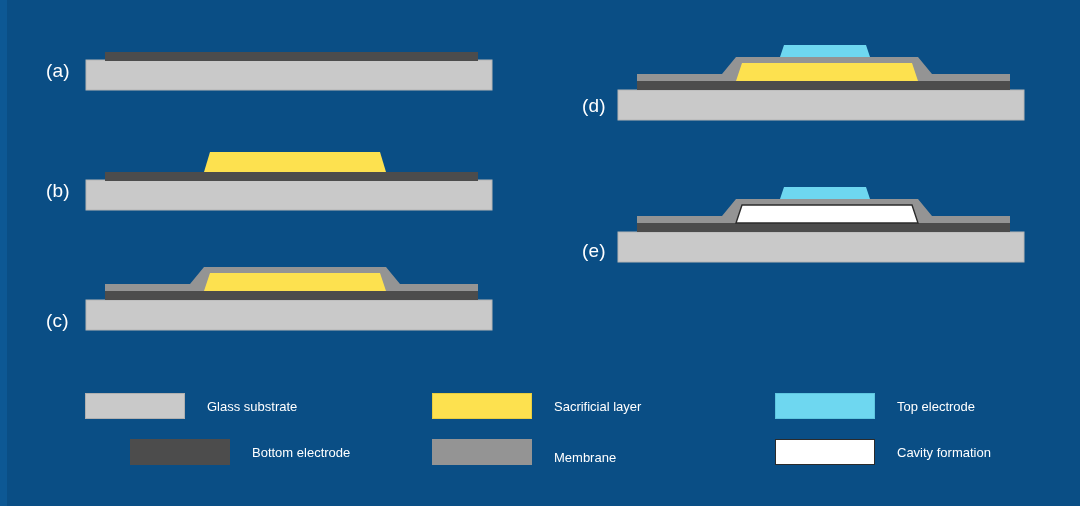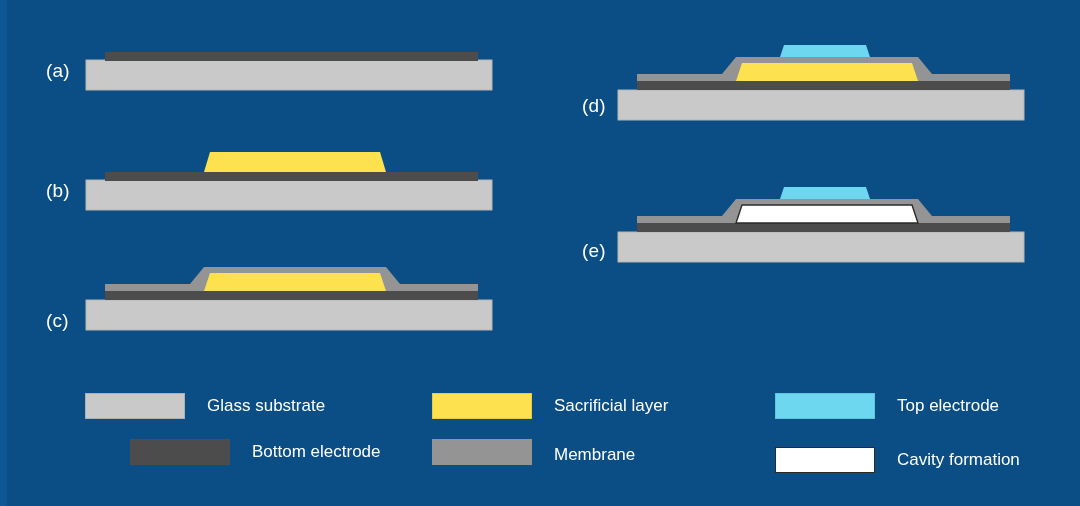--- a/index.html
+++ b/index.html
@@ -51,21 +51,21 @@
     display: flex;
     align-items: center;
   }
   .legend-swatch {
     width: 100px;
     height: 26px;
     box-sizing: border-box;
   }
   .legend-text {
     color: #ffffff;
-    font-size: 17px;
+    font-size: 13px;
     margin-left: 22px;
     white-space: nowrap;
     font-family: "Liberation Sans", sans-serif;
   }
 </style>
 </head>
 <body>
 
 <div id="figure-root">
 
@@ -130,20 +130,20 @@
     <div class="legend-item" style="left:432px; top:59px;align-items:flex-end;">
       <span class="legend-swatch" style="background:#949494; border:1px solid #949494;"></span>
       <span class="legend-text">Membrane</span>
     </div>
 
     <div class="legend-item" style="left:775px; top:13px;">
       <span class="legend-swatch" style="background:#6ed7f0; border:1px solid #5ec6e0;"></span>
       <span class="legend-text">Top electrode</span>
     </div>
 
-    <div class="legend-item" style="left:775px; top:67px;justify-content:flex-end;">
+    <div class="legend-item" style="left:775px; top:59px;justify-content:flex-end;">
       <span class="legend-swatch" style="background:#ffffff; border:1.5px solid #2b2b2b;"></span>
       <span class="legend-text">Cavity formation</span>
     </div>
 
   </div>
 
 </div>
 
 </body></html>

